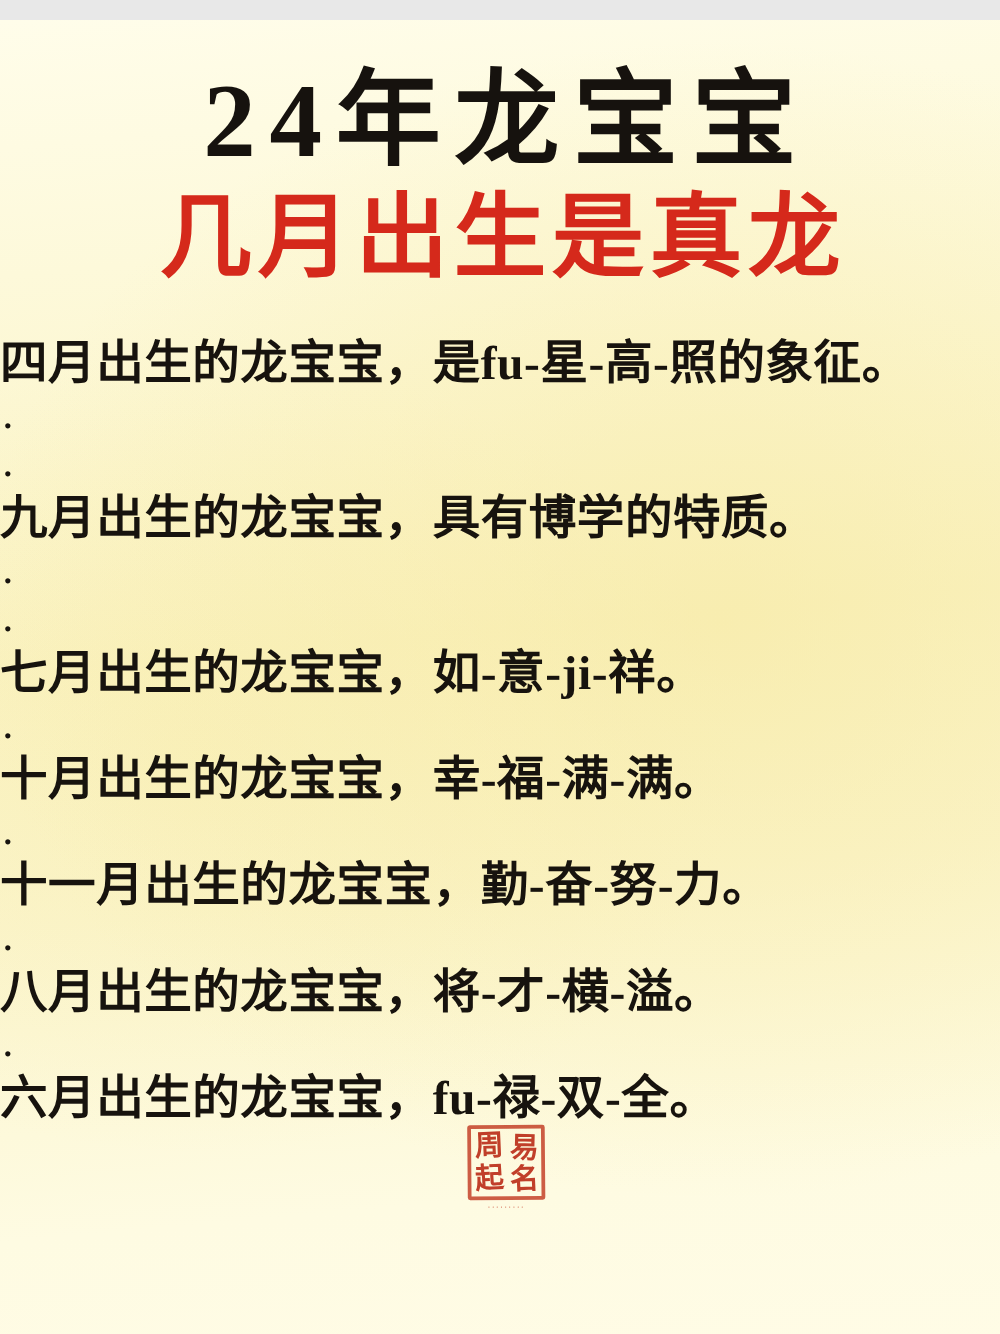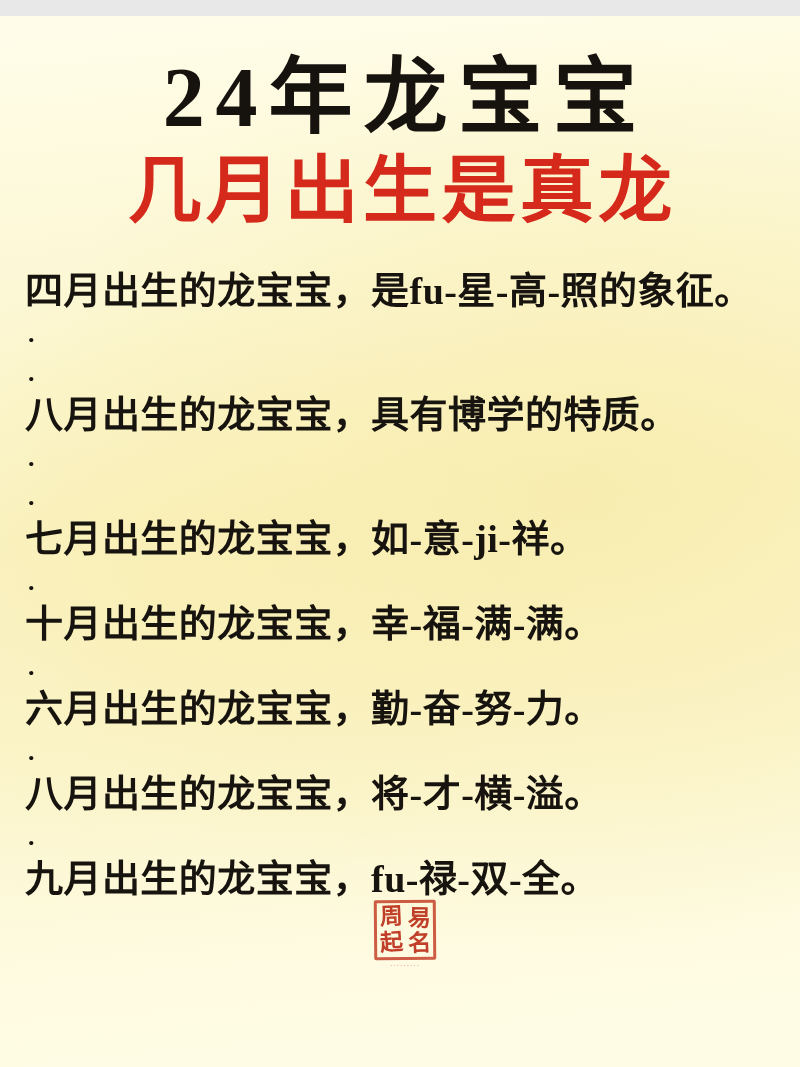--- a/index.html
+++ b/index.html
@@ -47,21 +47,20 @@
     margin-right: -0.06em;
     color: #d5291b;
     white-space: nowrap;
   }
 
   
   .content {
     position: relative;
     z-index: 1;
     margin-top: 36px;
-    padding-left: 25px;
   }
   .entry-line {
     margin: 0;
     font-size: 38px;
     line-height: 46px;
     font-weight: 700;
     color: #17130e;
     white-space: nowrap;
     letter-spacing: 0.012em;
   }
@@ -124,32 +123,32 @@
 
   <header class="title-block">
     <h1 class="title-main">24年龙宝宝</h1>
     <h2 class="title-sub">几月出生是真龙</h2>
   </header>
 
   <main class="content">
     <p class="entry-line">四月出生的龙宝宝，是fu-星-高-照的象征。</p>
     <p class="sep-dot">.</p>
     <p class="sep-dot">.</p>
-    <p class="entry-line">八月出生的龙宝宝，具有博学的特质。</p>
+    <p class="entry-line">九月出生的龙宝宝，具有博学的特质。</p>
     <p class="sep-dot">.</p>
     <p class="sep-dot">.</p>
     <p class="entry-line">七月出生的龙宝宝，如-意-ji-祥。</p>
     <p class="sep-dot">.</p>
     <p class="entry-line">十月出生的龙宝宝，幸-福-满-满。</p>
     <p class="sep-dot">.</p>
-    <p class="entry-line">六月出生的龙宝宝，勤-奋-努-力。</p>
+    <p class="entry-line">十一月出生的龙宝宝，勤-奋-努-力。</p>
     <p class="sep-dot">.</p>
     <p class="entry-line">八月出生的龙宝宝，将-才-横-溢。</p>
     <p class="sep-dot">.</p>
-    <p class="entry-line">九月出生的龙宝宝，fu-禄-双-全。</p>
+    <p class="entry-line">六月出生的龙宝宝，fu-禄-双-全。</p>
   </main>
 
   <div class="seal">
     <span class="seal-char">周</span>
     <span class="seal-char">易</span>
     <span class="seal-char">起</span>
     <span class="seal-char">名</span>
   </div>
   <div class="seal-caption">·········</div>
 

